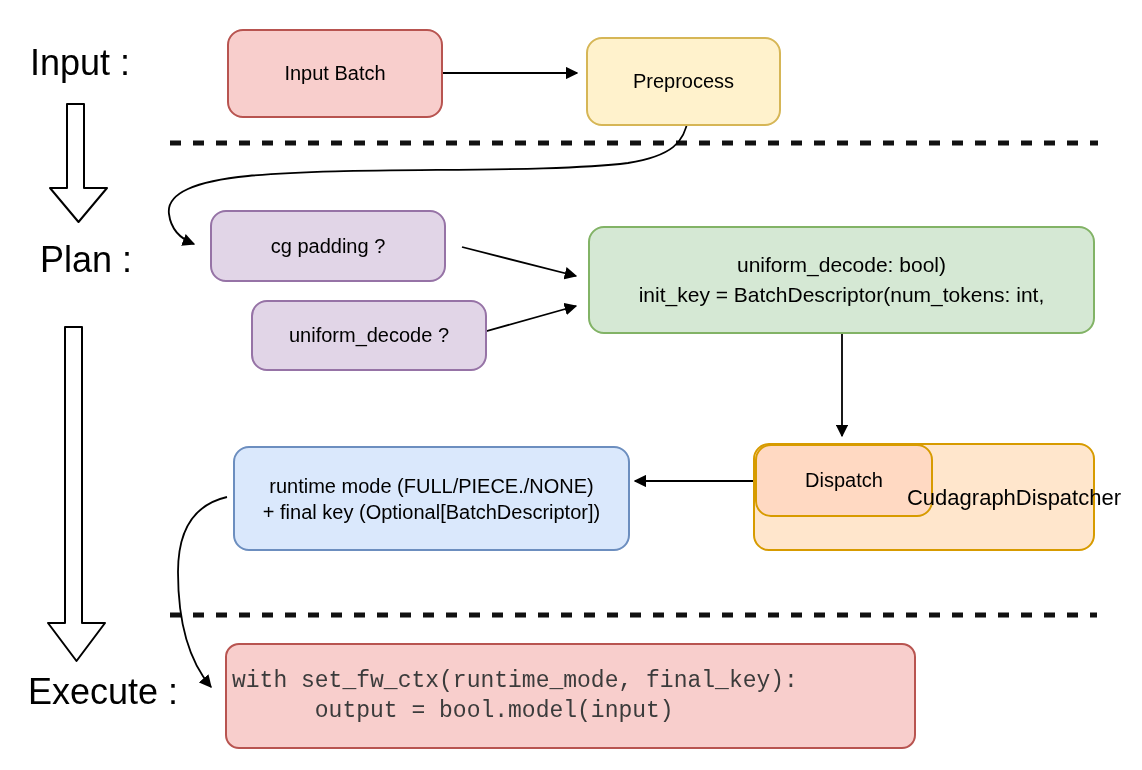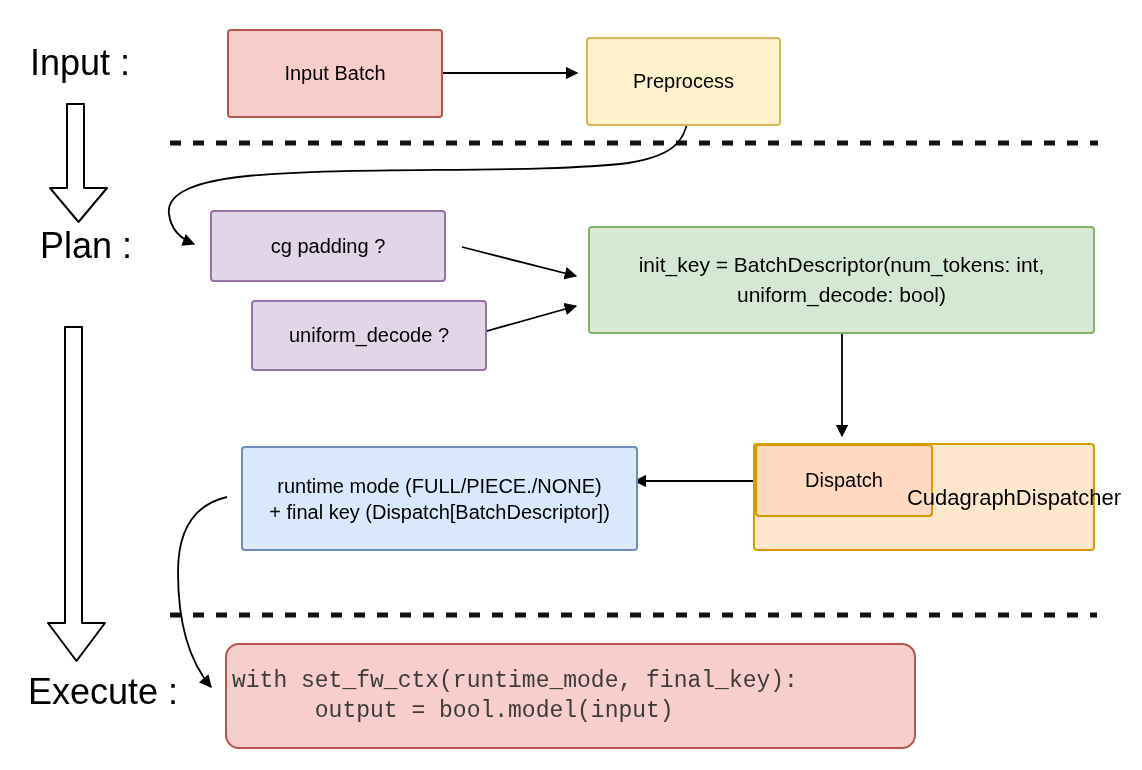--- a/index.html
+++ b/index.html
@@ -9,38 +9,38 @@
   }
   svg.overlay{position:absolute;left:0;top:0;width:1142px;height:770px;z-index:1;}
   .conn{fill:none;stroke:#000;stroke-width:1.8px;}
   .dash{fill:none;stroke:#111;stroke-width:5px;stroke-dasharray:11 12;}
   .hollow{fill:#fff;stroke:#000;stroke-width:2px;stroke-linejoin:round;}
   .stage{
     position:absolute;z-index:2;font-weight:normal;font-size:36px;color:#000;
     line-height:1;white-space:nowrap;
   }
   .node{
-    position:absolute;z-index:2;box-sizing:border-box;border-radius:4px;
+    position:absolute;z-index:2;box-sizing:border-box;border-radius:16px;
     display:flex;flex-direction:column;align-items:center;justify-content:center;
     text-align:center;color:#000;
   }
   .node .ln{display:block;}
   .n-inputbatch{left:227px;top:29px;width:216px;height:89px;background:#f8cecc;border:2px solid #b85450;font-size:20px;}
   .n-preprocess{left:586px;top:29px;width:195px;height:89px;background:#fff2cc;border:2px solid #d6b656;font-size:20px;margin-top:8px;}
   .n-cgpadding{left:210px;top:210px;width:236px;height:72px;background:#e1d5e7;border:2px solid #9673a6;font-size:20px;}
   .n-uniform{left:226px;top:300px;width:236px;height:71px;background:#e1d5e7;border:2px solid #9673a6;font-size:20px;margin-left:25px;}
   .n-initkey{left:588px;top:226px;width:507px;height:108px;background:#d5e8d4;border:2px solid #82b366;font-size:21px;line-height:30px;}
   .n-dispatcher{left:753px;top:443px;width:342px;height:108px;background:#ffe6cc;border:2px solid #d79b00;}
   .n-dispatch{left:755px;top:444px;width:178px;height:73px;background:#ffd9c2;border:2px solid #d79b00;font-size:20px;z-index:3;}
   .dispatcher-label{
     position:absolute;left:933px;top:443px;width:162px;height:108px;z-index:3;
     display:flex;flex-direction:row;align-items:center;justify-content:center;
     font-size:22px;line-height:33px;color:#000;text-align:center;
   }
-  .n-runtime{left:241px;top:446px;width:397px;height:105px;background:#dae8fc;border:2px solid #6c8ebf;font-size:20px;line-height:26px;}
+  .n-runtime{left:233px;top:446px;width:397px;height:105px;background:#dae8fc;border:2px solid #6c8ebf;font-size:20px;line-height:26px;}
   .n-code{
     left:225px;top:643px;width:691px;height:106px;background:#f8cecc;border:2px solid #b85450;
     border-radius:14px;align-items:flex-start;padding-left:5px;
     font-family:"Liberation Mono", monospace;font-size:23px;line-height:30px;color:#3b3b3b;
     text-align:left;white-space:pre;
   }
 </style>
 </head>
 <body>
 
@@ -62,56 +62,56 @@
     <path class="conn" d="M443,73 L577,73" marker-end="url(#arrow)"></path>
     <path class="conn" d="M688,118 C685,142 672,156 628,163 C540,174 350,166 248,176 C196,181 166,193 169,214 C171,230 181,239 194,244" marker-end="url(#arrow)"></path>
     <path class="conn" d="M462,247 L576,276" marker-end="url(#arrow)"></path>
     <path class="conn" d="M462,338 L576,306" marker-end="url(#arrow)"></path>
     <path class="conn" d="M842,334 L842,436" marker-end="url(#arrow)"></path>
     <path class="conn" d="M753,481 L635,481" marker-end="url(#arrow)"></path>
     <path class="conn" d="M227,497 C192,505 178,532 178,572 C178,622 188,660 211,687" marker-end="url(#arrow)"></path>
   </svg>
 
   <div class="stage" style="left:30px;top:45px;">Input :</div>
-  <div class="stage" style="left:40px;top:228px;">Plan :</div>
+  <div class="stage" style="left:40px;top:242px;">Plan :</div>
   <div class="stage" style="left:28px;top:674px;">Execute :</div>
 
   <div class="node n-inputbatch">
     <span class="ln">Input Batch</span>
   </div>
 
   <div class="node n-preprocess">
     <span class="ln">Preprocess</span>
   </div>
 
   <div class="node n-cgpadding">
     <span class="ln">cg padding ?</span>
   </div>
 
   <div class="node n-uniform">
     <span class="ln">uniform_decode ?</span>
   </div>
 
   <div class="node n-initkey">
+    <span class="ln">uniform_decode: bool)</span>
     <span class="ln">init_key = BatchDescriptor(num_tokens: int,</span>
-    <span class="ln">uniform_decode: bool)</span>
   </div>
 
   <div class="node n-dispatcher"></div>
   <div class="node n-dispatch">
     <span class="ln">Dispatch</span>
   </div>
   <div class="dispatcher-label">
     <span class="ln">Cudagraph</span>
     <span class="ln">Dispatcher</span>
   </div>
 
   <div class="node n-runtime">
     <span class="ln">runtime mode (FULL/PIECE./NONE)</span>
-    <span class="ln">+ final key (Dispatch[BatchDescriptor])</span>
+    <span class="ln">+ final key (Optional[BatchDescriptor])</span>
   </div>
 
   <div class="node n-code">
     <span class="ln">with set_fw_ctx(runtime_mode, final_key):</span>
     <span class="ln">      output = bool.model(input)</span>
   </div>
 
 </div>
 
 </body></html>

